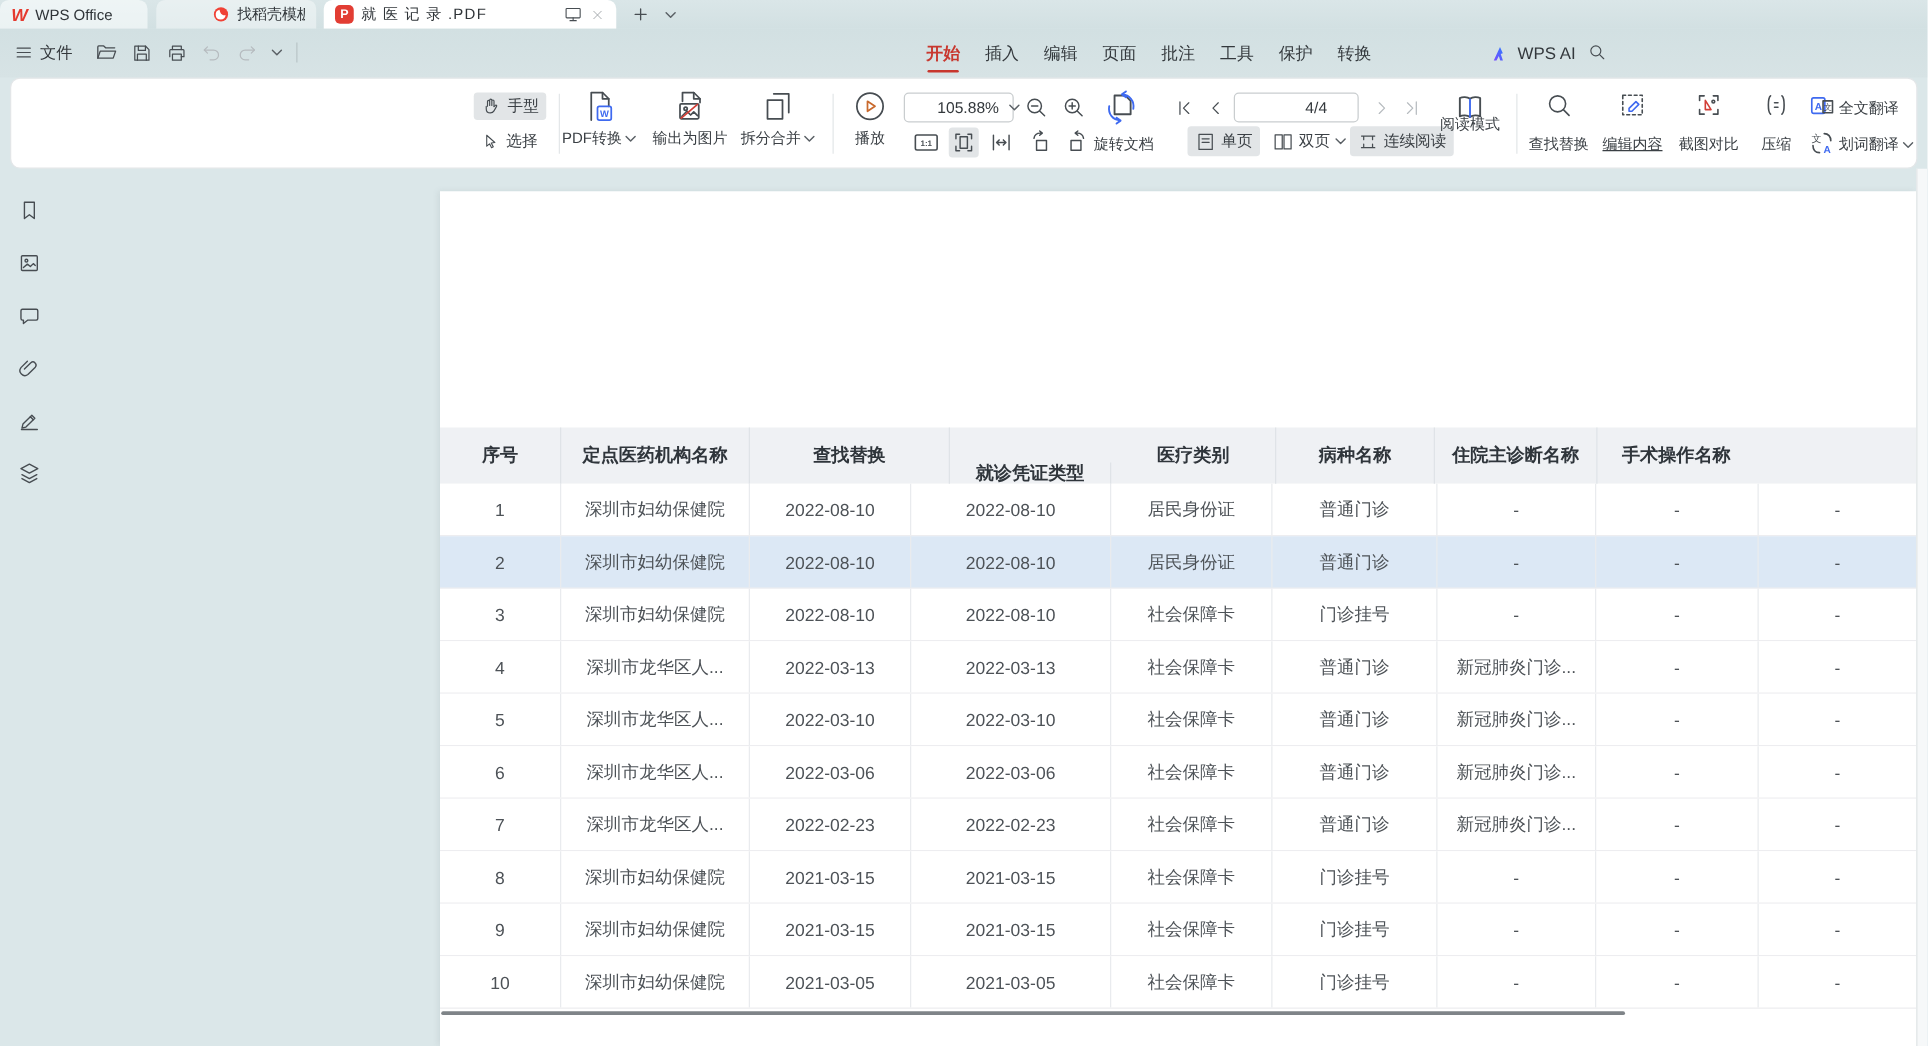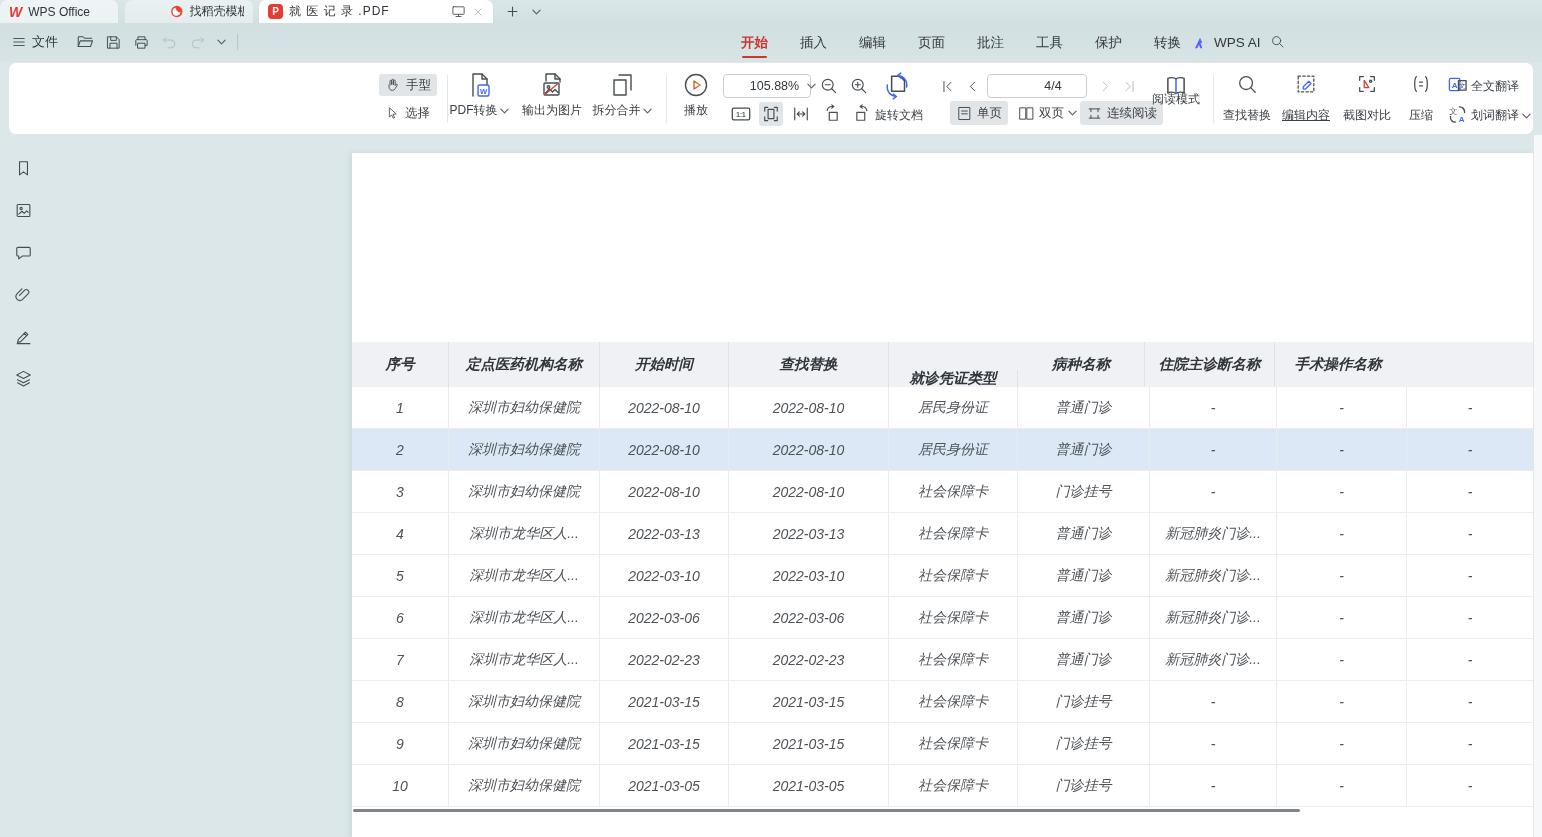--- a/index.html
+++ b/index.html
@@ -20,42 +20,42 @@
 .tab .title{white-space:nowrap;overflow:hidden;}
 .tab .sp{flex:1;}
 .tabbtns{display:flex;align-items:center;gap:12px;margin-left:12px;height:23px;}
 .pdfbadge{width:15px;height:15px;background:#e23d33;border-radius:4px;color:#fff;font-size:10px;font-weight:bold;display:flex;align-items:center;justify-content:center;flex:none;}
 .wlogo{color:#e5392e;font-weight:bold;font-style:italic;font-size:14px;line-height:1;}
 
 .menubar{position:absolute;left:0;top:23px;width:100%;height:39px;background:linear-gradient(#d2e0e2,#d7e3e5);}
 .filebtn{position:absolute;left:12px;top:10px;display:flex;align-items:center;gap:6px;font-size:13px;color:#33383c;}
 .qicons{position:absolute;left:76px;top:10px;display:flex;align-items:center;gap:11px;}
 .vdiv{width:1px;height:16px;background:#b9c5c7;}
-.menuitems{position:absolute;left:740px;top:0;height:39px;display:flex;align-items:flex-end;gap:30px;font-size:13.5px;color:#33383c;}
+.menuitems{position:absolute;left:740px;top:0;height:39px;display:flex;align-items:flex-end;gap:18px;font-size:13.5px;color:#33383c;}
 .mitem{position:relative;height:39px;display:flex;align-items:center;padding:0 1px;}
 .mitem.active{color:#c8372e;font-weight:bold;}
 .mitem.active::after{content:"";position:absolute;left:2px;right:2px;bottom:4px;height:2.5px;background:#c8372e;border-radius:2px;}
 .wpsai{position:absolute;left:1192px;top:0;height:39px;display:flex;align-items:center;gap:6px;font-size:13.5px;color:#33383c;}
 .msearch{position:absolute;left:1270px;top:11px;}
 
 .panel{position:absolute;left:8px;top:62px;width:1526px;height:73px;background:#fff;border:1px solid #e3e6e8;border-radius:8px;}
 .panel .abs{position:absolute;}
 .smallbtn{display:flex;align-items:center;gap:5px;font-size:12.5px;color:#3b4045;padding:2px 6px;border-radius:3px;height:22px;}
 .smallbtn.sel{background:#e2e5e7;}
 .tbig{position:absolute;display:flex;flex-direction:column;align-items:center;font-size:12px;color:#3b4045;}
 .tbig .lbl{margin-top:3px;display:flex;align-items:center;gap:2px;white-space:nowrap;}
 .pdivider{position:absolute;top:12px;width:1px;height:48px;background:#e4e7e9;}
 .zoombox,.pagebox{position:absolute;height:24px;background:#fff;border:1px solid #c9cdcf;border-radius:4px;display:flex;align-items:center;justify-content:center;font-size:12.5px;color:#33383c;gap:8px;padding-left:32px;}
 .iconbtn{position:absolute;width:24px;height:24px;display:flex;align-items:center;justify-content:center;border-radius:3px;}
 .iconbtn.sel{background:#e2e5e7;}
 .toggle{position:absolute;height:24px;display:flex;align-items:center;gap:4px;font-size:12.5px;color:#3b4045;padding:0 6px;border-radius:3px;margin-left:13px;}
 .toggle.sel{background:#e2e5e7;}
 .rlabel{position:absolute;font-size:12px;color:#3b4045;display:flex;align-items:center;gap:3px;white-space:nowrap;}
 
-.canvas{position:absolute;left:0;top:135px;width:100%;height:702px;background:#dbe7e9;font-style:italic;}
+.canvas{position:absolute;left:0;top:135px;width:100%;height:702px;background:#dbe7e9;}
 .sideicons{position:absolute;left:12px;top:22px;display:flex;flex-direction:column;gap:20px;}
 .sideicons .sbtn{width:22px;height:22px;display:flex;align-items:center;justify-content:center;}
 .page{position:absolute;left:352px;top:18px;width:1181px;height:684px;background:#ffffff;box-shadow:-2px 0 5px rgba(90,110,115,.12);}
 .vscroll{position:absolute;right:0;top:0;width:9px;height:702px;background:#f6f8f9;border-left:1px solid #e2e6e7;}
 
 .rtable{position:absolute;left:0;top:189px;width:1181px;font-size:14px;}
 .thead{display:flex;background:#eff1f4;height:45px;}
 .th{display:flex;align-items:center;justify-content:center;font-weight:bold;color:#2f353b;font-size:14.5px;border-right:1px solid #dfe3e7;}
 .th:last-child{border-right:none;}
 .tr{display:flex;height:42px;border-bottom:1px solid #ededf0;background:#fff;}
@@ -465,23 +465,23 @@
           <path d="M4.5 13.5L12 17.5l7.5-4M4.5 17.5L12 21.5l7.5-4"></path>
         </svg>
       </span>
   </div>
 
   <div class="page">
     <div class="rtable">
       <div class="thead">
           <div class="th" style="width: 97px;">序号</div>
           <div class="th" style="width: 151px;">定点医药机构名称</div>
-          <div class="th" style="width: 129px;">开始时间</div>
           <div class="th" style="width: 160px;">查找替换</div>
           <div class="th" style="width: 129px; margin-top: 28px;">就诊凭证类型</div>
+          <div class="th" style="width: 132px;">医疗类别</div>
           <div class="th" style="width: 127px;">病种名称</div>
           <div class="th" style="width: 130px;">住院主诊断名称</div>
           <div class="th" style="width: 126px;">手术操作名称</div>
         </div>
       <div>
           <div class="tr">
             <div class="td" style="width: 97px;">1</div>
             <div class="td" style="width: 151px;">深圳市妇幼保健院</div>
             <div class="td" style="width: 129px;">2022-08-10</div>
             <div class="td" style="width: 160px;">2022-08-10</div>

